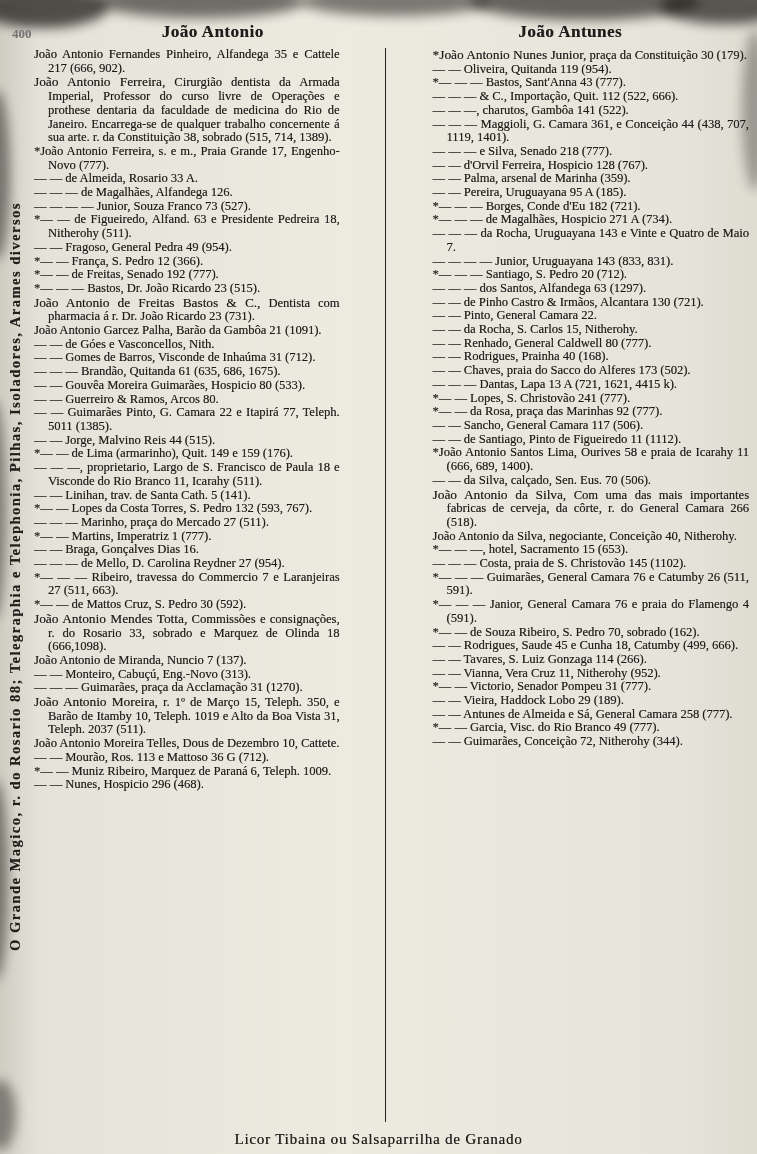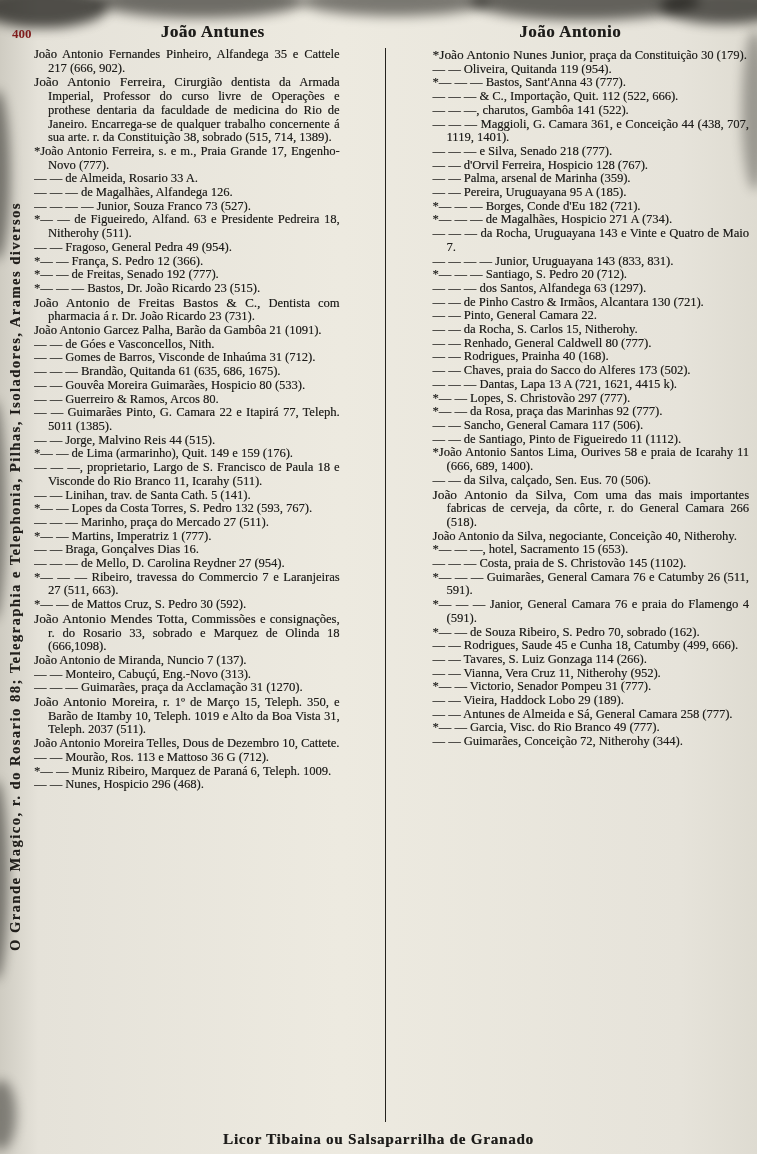--- a/index.html
+++ b/index.html
@@ -36,21 +36,21 @@
     letter-spacing: 1.5px;
     color: #211f1c;
     text-shadow: 0.3px 0.3px 0.4px rgba(25,25,20,0.55);
   }
   .page-number {
     position: absolute;
     left: 12px; top: 26px;
     font-weight: 700;
     font-size: 13px;
     z-index: 4;
-    color: #7f1d1d;
+    color: #737373;
   }
   .content {
     position: absolute;
     left: 34px; right: 8px; top: 22px; bottom: 30px;
     z-index: 2;
     overflow: hidden;
   }
   .header-row {
     display: flex;
     margin-bottom: 6px;
@@ -88,21 +88,21 @@
     text-shadow: 0.25px 0.25px 0.35px rgba(25,25,20,0.5);
   }
   .entry .lead {
     font-weight: 400;
     font-size: 13.3px;
   }
   .footer {
     position: absolute;
     left: 0; right: 0; bottom: 6px;
     text-align: center;
-    font-weight: 700;
+    font-weight: 400;
     font-size: 15px;
     letter-spacing: 0.8px;
     z-index: 2;
     text-shadow: 0.3px 0.3px 0.5px rgba(25,25,20,0.6);
   }
 </style>
 </head>
 <body>
 
 <div class="artifact" style="top:-14px; left:-22px; width:130px; height:42px; opacity:.75;"></div>
@@ -117,22 +117,22 @@
 <div class="artifact" style="top:1080px; left:-14px; width:30px; height:70px; opacity:.45;"></div>
 
 <div class="page-number">400</div>
 
 <div class="vertical-strip">
   <span class="vertical-text">O Grande Magico, r. do Rosario 88; Telegraphia e Telephonia, Pilhas, Isoladores, Arames diversos</span>
 </div>
 
 <div class="content">
   <div class="header-row">
+    <div class="header-cell">João Antonio</div>
     <div class="header-cell">João Antunes</div>
-    <div class="header-cell">João Antonio</div>
   </div>
   <div class="columns">
     <div class="col col-left" id="left-entries">
         <div class="entry"><span>João Antonio Fernandes Pinheiro, Alfandega 35 e Cattele 217 (666, 902).</span></div>
         <div class="entry"><span class="lead">João Antonio Ferreira,</span><span> Cirurgião dentista da Armada Imperial, Professor do curso livre de Operações e prothese dentaria da faculdade de medicina do Rio de Janeiro. Encarrega-se de qualquer trabalho concernente á sua arte. r. da Constituição 38, sobrado (515, 714, 1389).</span></div>
         <div class="entry"><span>*João Antonio Ferreira, s. e m., Praia Grande 17, Engenho-Novo (777).</span></div>
         <div class="entry"><span>— — de Almeida, Rosario 33 A.</span></div>
         <div class="entry"><span>— — — de Magalhães, Alfandega 126.</span></div>
         <div class="entry"><span>— — — — Junior, Souza Franco 73 (527).</span></div>
         <div class="entry"><span>*— — de Figueiredo, Alfand. 63 e Presidente Pedreira 18, Nitherohy (511).</span></div>
@@ -187,21 +187,21 @@
         <div class="entry"><span>— — — — Junior, Uruguayana 143 (833, 831).</span></div>
         <div class="entry"><span>*— — — Santiago, S. Pedro 20 (712).</span></div>
         <div class="entry"><span>— — — dos Santos, Alfandega 63 (1297).</span></div>
         <div class="entry"><span>— — de Pinho Castro &amp; Irmãos, Alcantara 130 (721).</span></div>
         <div class="entry"><span>— — Pinto, General Camara 22.</span></div>
         <div class="entry"><span>— — da Rocha, S. Carlos 15, Nitherohy.</span></div>
         <div class="entry"><span>— — Renhado, General Caldwell 80 (777).</span></div>
         <div class="entry"><span>— — Rodrigues, Prainha 40 (168).</span></div>
         <div class="entry"><span>— — Chaves, praia do Sacco do Alferes 173 (502).</span></div>
         <div class="entry"><span>— — — Dantas, Lapa 13 A (721, 1621, 4415 k).</span></div>
-        <div class="entry"><span>*— — Lopes, S. Christovão 297 (777).</span></div>
+        <div class="entry"><span>*— — Lopes, S. Christovão 241 (777).</span></div>
         <div class="entry"><span>*— — da Rosa, praça das Marinhas 92 (777).</span></div>
         <div class="entry"><span>— — Sancho, General Camara 117 (506).</span></div>
         <div class="entry"><span>— — de Santiago, Pinto de Figueiredo 11 (1112).</span></div>
         <div class="entry"><span>*João Antonio Santos Lima, Ourives 58 e praia de Icarahy 11 (666, 689, 1400).</span></div>
         <div class="entry"><span>— — da Silva, calçado, Sen. Eus. 70 (506).</span></div>
         <div class="entry"><span class="lead">João Antonio da Silva,</span><span> Com uma das mais importantes fabricas de cerveja, da côrte, r. do General Camara 266 (518).</span></div>
         <div class="entry"><span>João Antonio da Silva, negociante, Conceição 40, Nitherohy.</span></div>
         <div class="entry"><span>*— — —, hotel, Sacramento 15 (653).</span></div>
         <div class="entry"><span>— — — Costa, praia de S. Christovão 145 (1102).</span></div>
         <div class="entry"><span>*— — — Guimarães, General Camara 76 e Catumby 26 (511, 591).</span></div>

